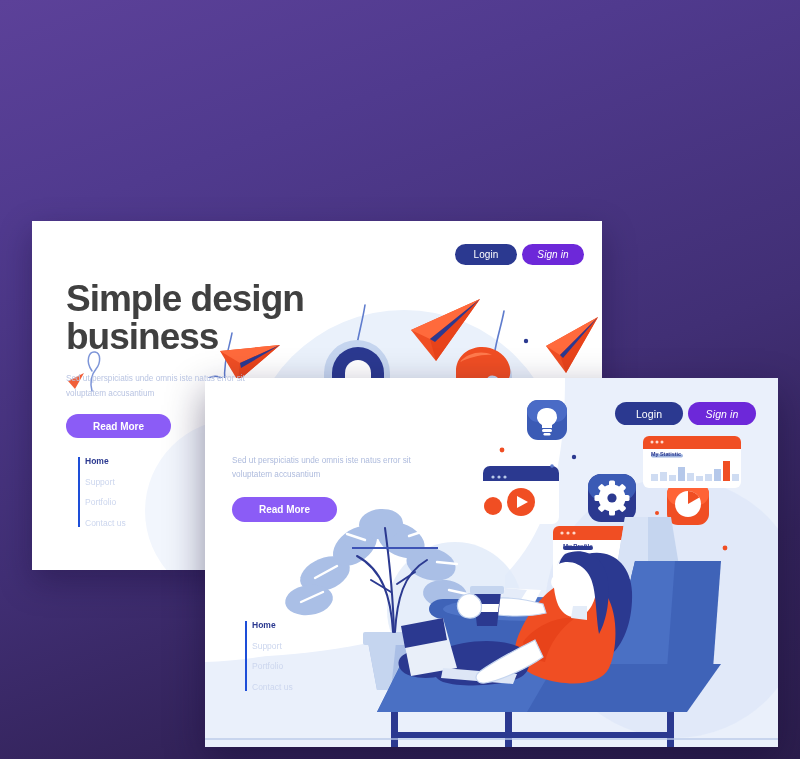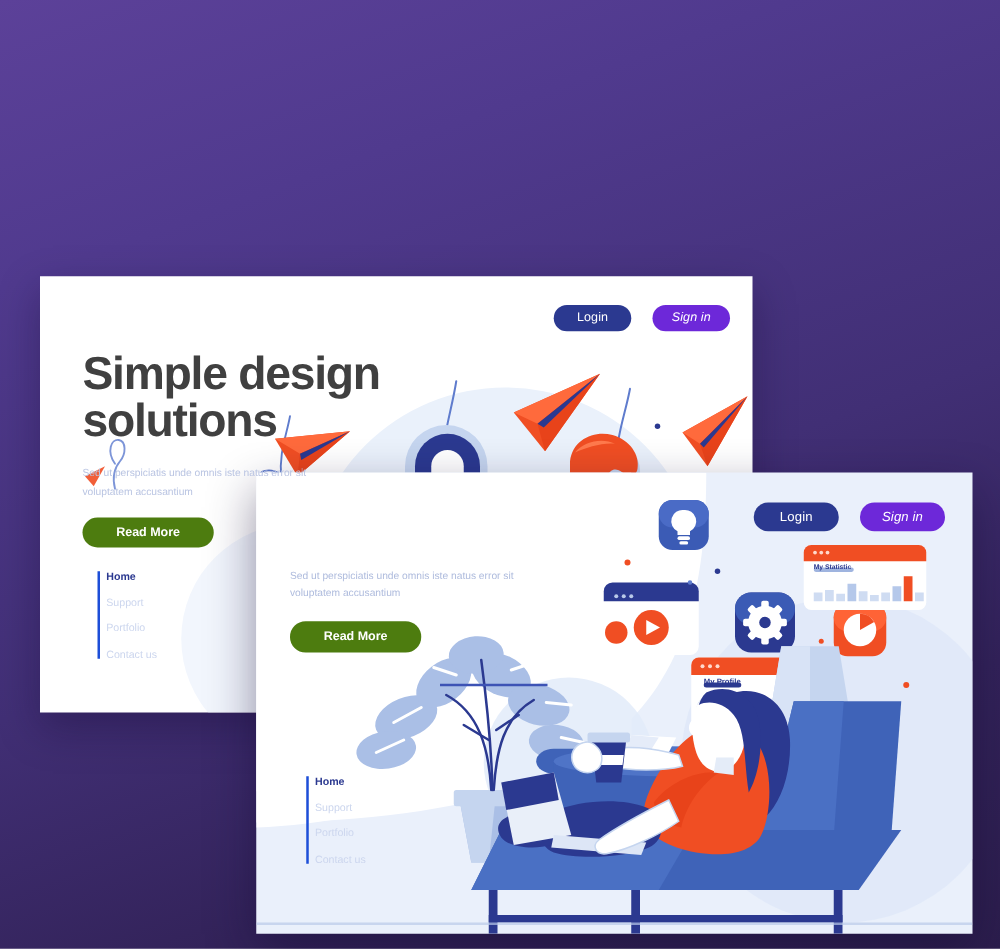--- a/index.html
+++ b/index.html
@@ -24,21 +24,21 @@
   
   .card{position:absolute;background:#ffffff;overflow:hidden;}
   .card.c1{left:32px;top:221px;width:570px;height:349px;
     box-shadow:0 12px 30px rgba(20,10,50,.35);}
   .card.c2{left:205px;top:378px;width:573px;height:369px;background:#eaf0fb;
     box-shadow:0 14px 36px rgba(20,10,50,.45);}
 
   .card-inner{position:absolute;inset:0;}
 
   
-  .navbtns{position:absolute;display:flex;gap:17px;z-index:40;}
+  .navbtns{position:absolute;display:flex;gap:5px;z-index:40;}
   .btn-pill{
     border:none;border-radius:20px;color:#fff;cursor:pointer;
     font-family:"Liberation Sans",sans-serif;letter-spacing:.1px;
     display:flex;align-items:center;justify-content:center;
   }
   .btn-login{background:#2b3990;}
   .btn-signin{background:#6d28d9;font-style:italic;}
   .c1 .btn-pill{width:62px;height:21px;font-size:10px;}
   .c2 .btn-pill{width:68px;height:23px;font-size:10.5px;}
 
@@ -48,21 +48,21 @@
     margin:0;color:#404040;font-weight:700;line-height:1.02;letter-spacing:-1px;
     font-family:"Liberation Sans",sans-serif;
   }
   .c1 .hero h1{font-size:37px;}
   .c2 .hero h1{font-size:40px;}
   .hero p{
     margin:0;color:#b9c4e2;line-height:1.75;font-size:8.2px;max-width:230px;
   }
   .c2 .hero p{color:#aebbdd;}
   .read-more{
-    border:none;border-radius:16px;background:#4d7c0f;color:#fff;cursor:pointer;
+    border:none;border-radius:16px;background:#8b5cf6;color:#fff;cursor:pointer;
     font-weight:600;font-family:"Liberation Sans",sans-serif;
     display:flex;align-items:center;justify-content:center;
   }
   .c1 .read-more{width:105px;height:24px;font-size:10px;}
   .c2 .read-more{width:105px;height:25px;font-size:10px;}
 
   
   .sidemenu{position:absolute;z-index:35;border-left:2px solid #1d4ed8;padding-left:5px;}
   .sidemenu .mi{font-size:8.5px;line-height:1;margin-bottom:12px;color:#ccd6ee;}
   .sidemenu .mi.active{color:#2b3990;font-weight:700;}
@@ -148,21 +148,21 @@
       </svg>
 
       <div class="navbtns" style="right:18px;top:23px;">
         <button class="btn-pill btn-login">Login</button>
         <button class="btn-pill btn-signin">Sign in</button>
       </div>
 
       <div class="hero" style="left:34px;top:59px;">
         <h1>
           <span>Simple design</span><br>
-          <span>solutions</span>
+          <span>business</span>
         </h1>
         <p style="margin-top:17px;">Sed ut perspiciatis unde omnis iste natus error sit</p>
         <p>voluptatem accusantium</p>
         <button class="read-more" style="margin-top:13px;">Read More</button>
       </div>
 
       <div class="sidemenu" style="left:46px;top:236px;">
         <div class="mi active">Home</div>
         <div class="mi">Support</div>
         <div class="mi">Portfolio</div>

